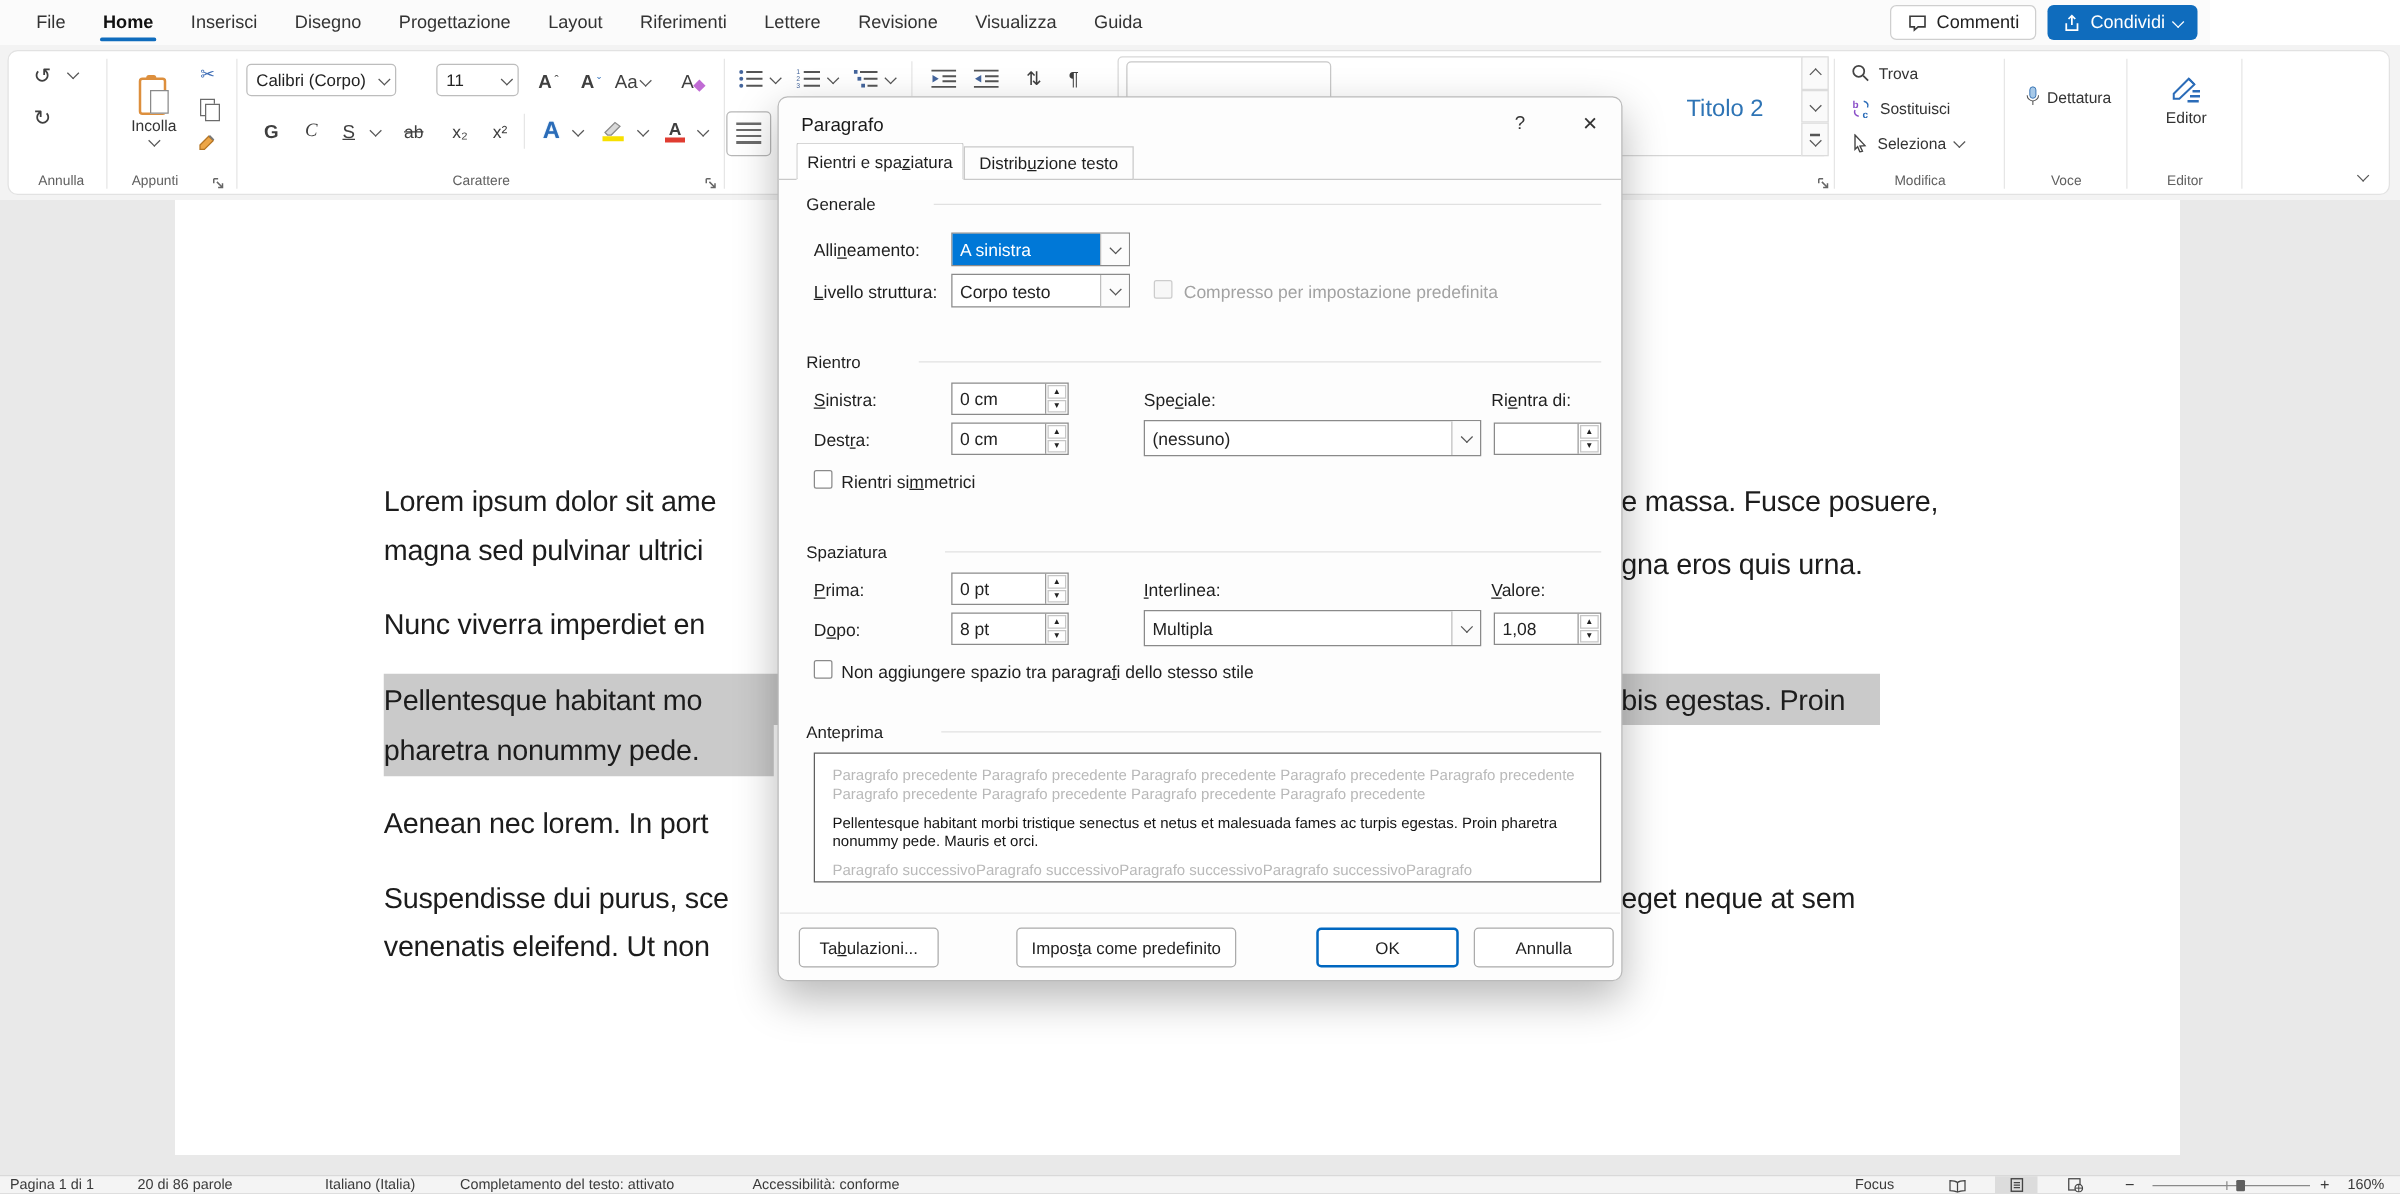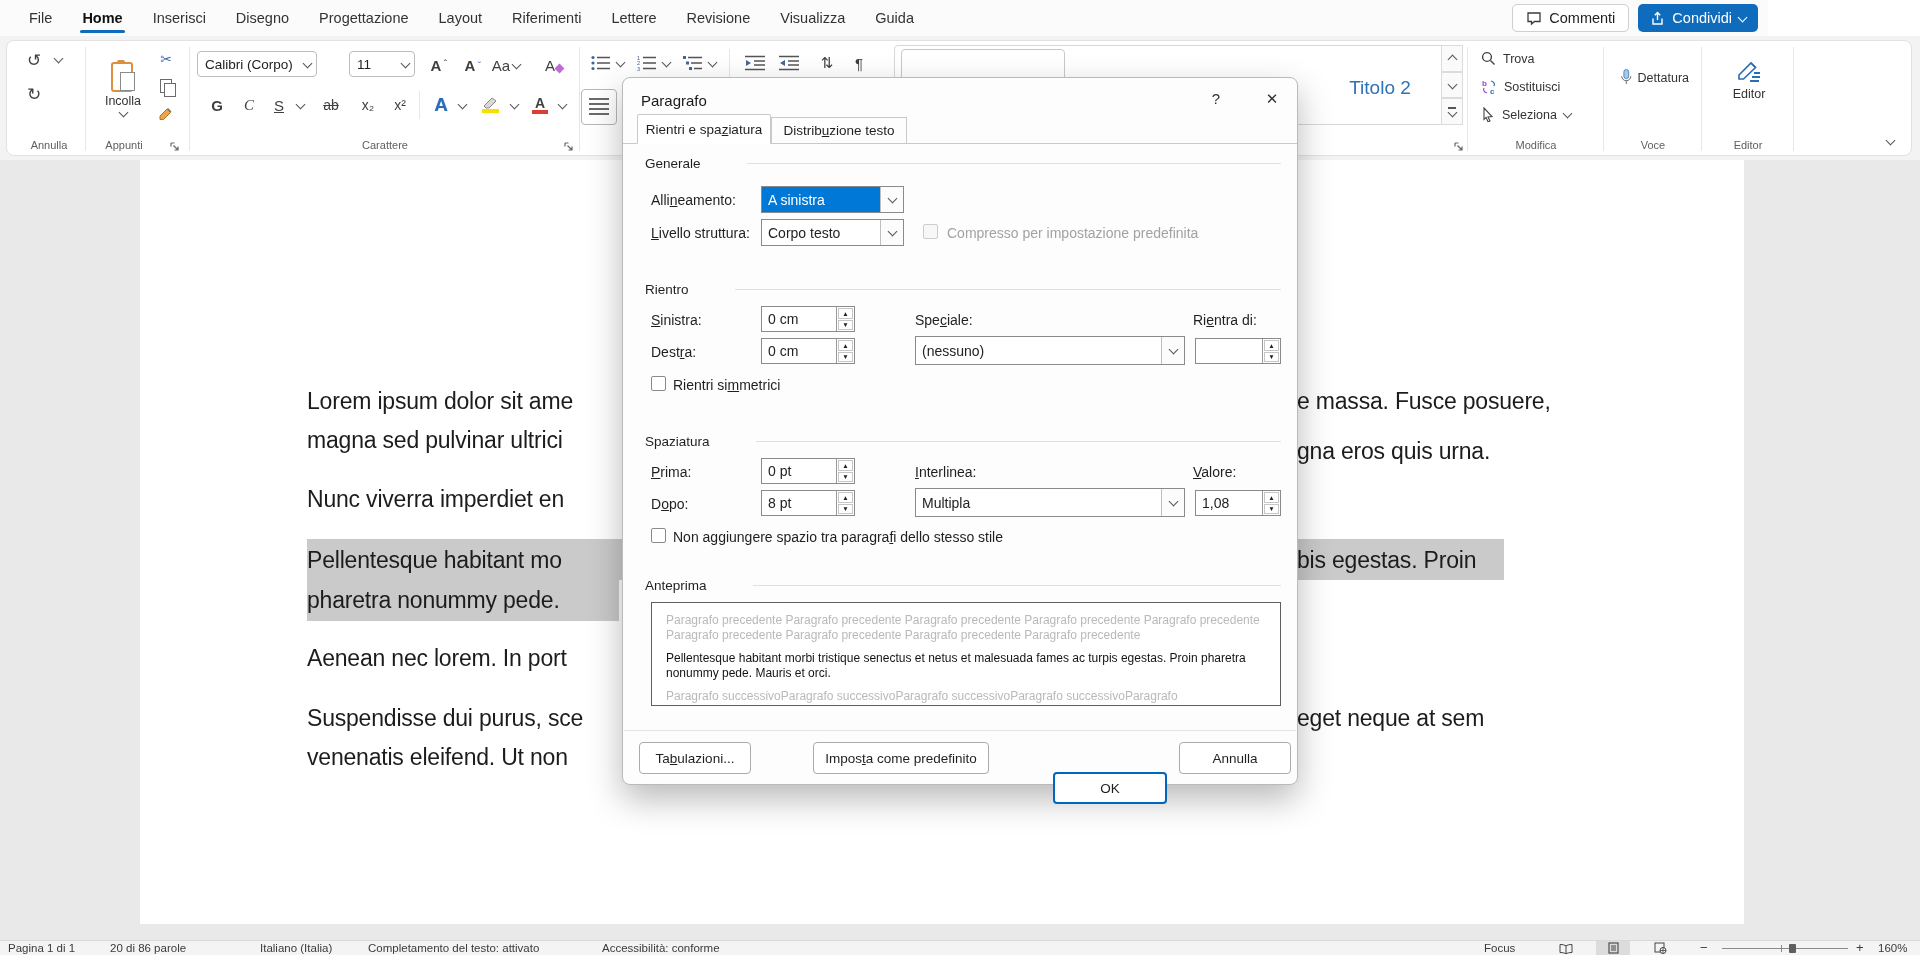--- a/index.html
+++ b/index.html
@@ -523,21 +523,21 @@
     </div>
     <div class="previewbox">
       <p class="pv gray">Paragrafo precedente Paragrafo precedente Paragrafo precedente Paragrafo precedente Paragrafo precedente Paragrafo precedente Paragrafo precedente Paragrafo precedente Paragrafo precedente</p>
       <p class="pv cur">Pellentesque habitant morbi tristique senectus et netus et malesuada fames ac turpis egestas. Proin pharetra nonummy pede. Mauris et orci.</p>
       <p class="pv gray">Paragrafo successivoParagrafo successivoParagrafo successivoParagrafo successivoParagrafo successivoParagrafo successivoParagrafo successivoParagrafo successivoParagrafo successivoParagrafo successivoParagrafo successivoParagrafo successivo</p>
     </div>
 
     <div class="dsepline"></div>
     <button class="dbtn" style="left:16px;top:664px;width:112px">Ta<u>b</u>ulazioni...</button>
     <button class="dbtn" style="left:190px;top:664px;width:176px">Impos<u>t</u>a come predefinito</button>
-    <button class="dbtn primary" style="left:430px;top:694px;width:114px">OK</button>
+    <button class="dbtn primary" style="left:430px;top:664px;width:114px">OK</button>
     <button class="dbtn" style="left:556px;top:664px;width:112px">Annulla</button>
   </div>
 
   <div class="statusbar">
     <span class="st" style="left:8px">Pagina 1 di 1</span>
     <span class="st" style="left:110px">20 di 86 parole</span>
 
     <span class="st" style="left:260px">Italiano (Italia)</span>
     <span class="st" style="left:368px">Completamento del testo: attivato</span>
 

